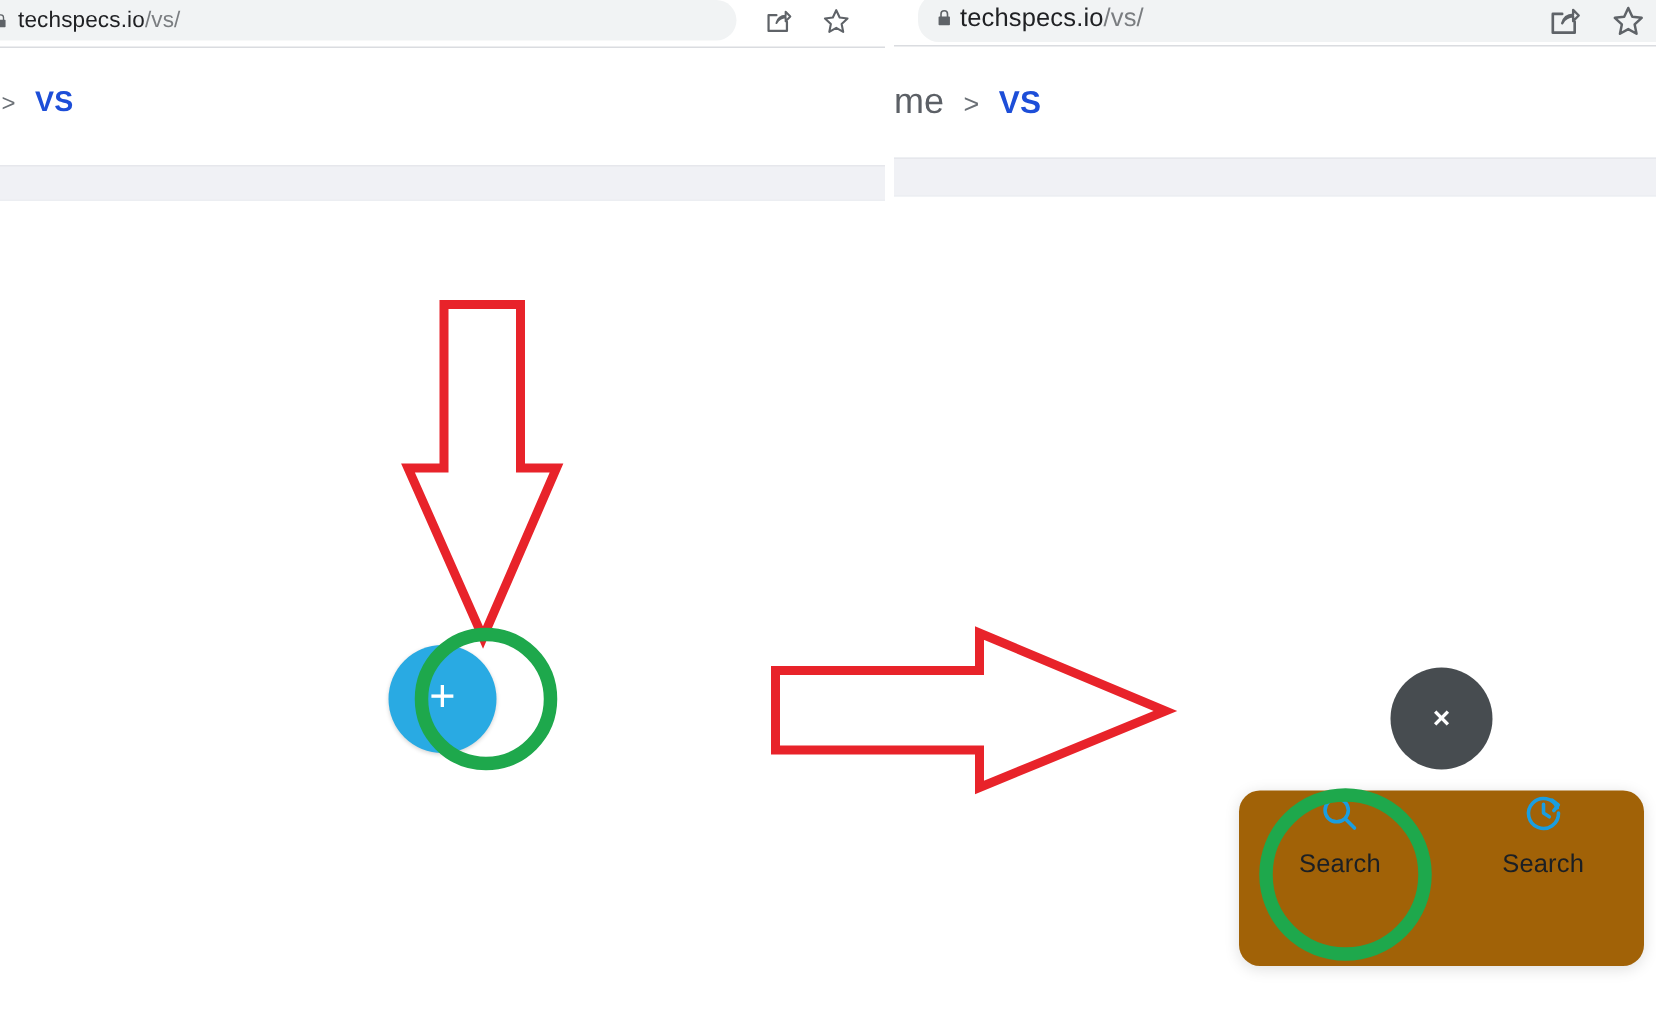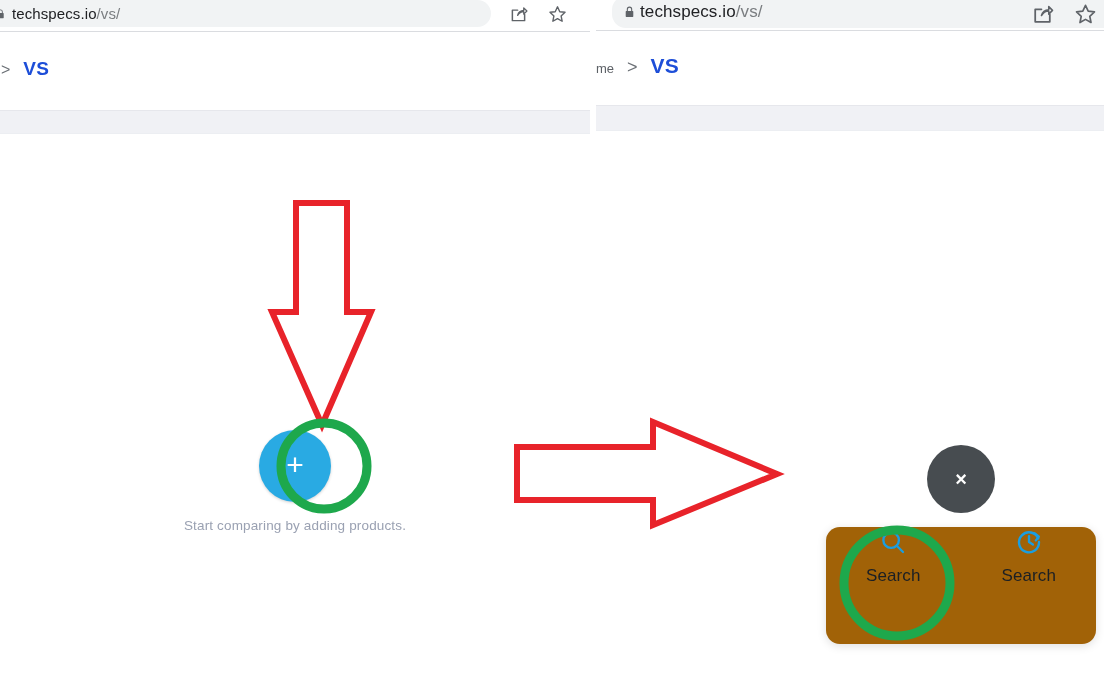--- a/index.html
+++ b/index.html
@@ -93,21 +93,21 @@
     gap: 13px;
     white-space: nowrap;
   }
   #panel-left .breadcrumb  { left: -12px; top: 58px; }
   #panel-right .breadcrumb { left: 0px;   top: 54px; }
 
   .crumb-muted {
     font-size: 17px;
     color: #5c6066;
   }
-  #panel-right .crumb-muted { font-size: 13px; }
+  #panel-right .crumb-muted { font-size: 24px; }
   .crumb-sep {
     font-size: 16px;
     color: #6b7076;
   }
   #panel-right .crumb-sep { font-size: 18px; }
   .crumb-current {
     font-size: 19px;
     font-weight: 700;
     color: #1d4ed8;
     letter-spacing: .2px;
@@ -258,21 +258,20 @@
     <span class="crumb-sep">&gt;</span>
     <span class="crumb-current">VS</span>
   </div>
 
   <div class="gray-band"></div>
 
   <div class="empty-state">
     <div class="add-fab">
       <span class="plus">+</span>
     </div>
-    <div class="empty-caption">Start comparing by adding products.</div>
   </div>
 </div>
 
 <div class="panel" id="panel-right">
 
   <div class="browser-bar">
     <div class="omnibox">
       <svg class="lock-icon" viewBox="0 0 24 24">
         <path d="M12 2a5 5 0 0 0-5 5v3H6a1 1 0 0 0-1 1v9a1 1 0 0 0 1 1h12a1 1 0 0 0 1-1v-9a1 1 0 0 0-1-1h-1V7a5 5 0 0 0-5-5zm0 2a3 3 0 0 1 3 3v3H9V7a3 3 0 0 1 3-3z" fill="#5f6368"></path>
       </svg>

